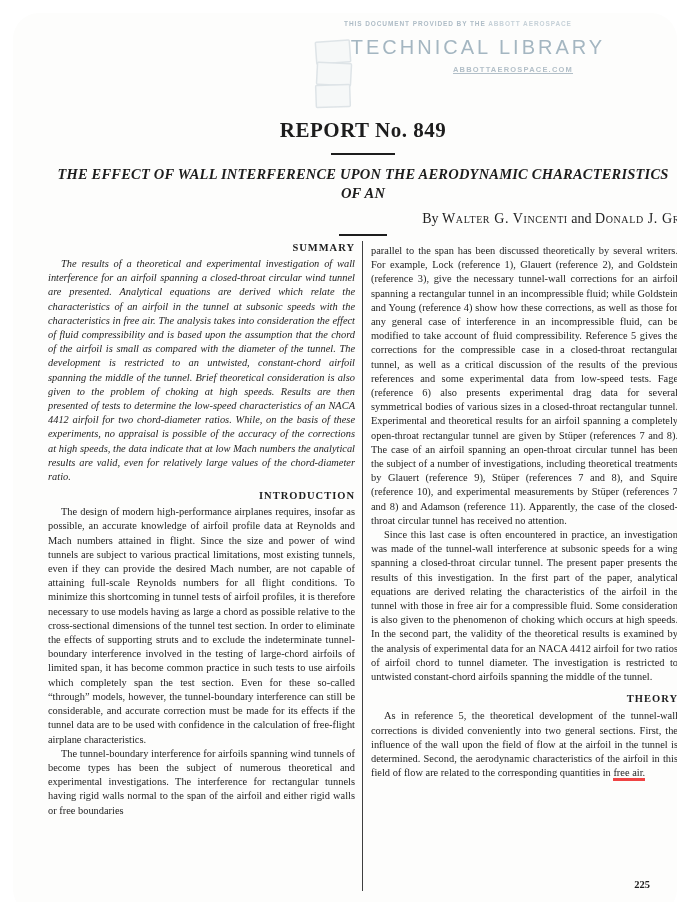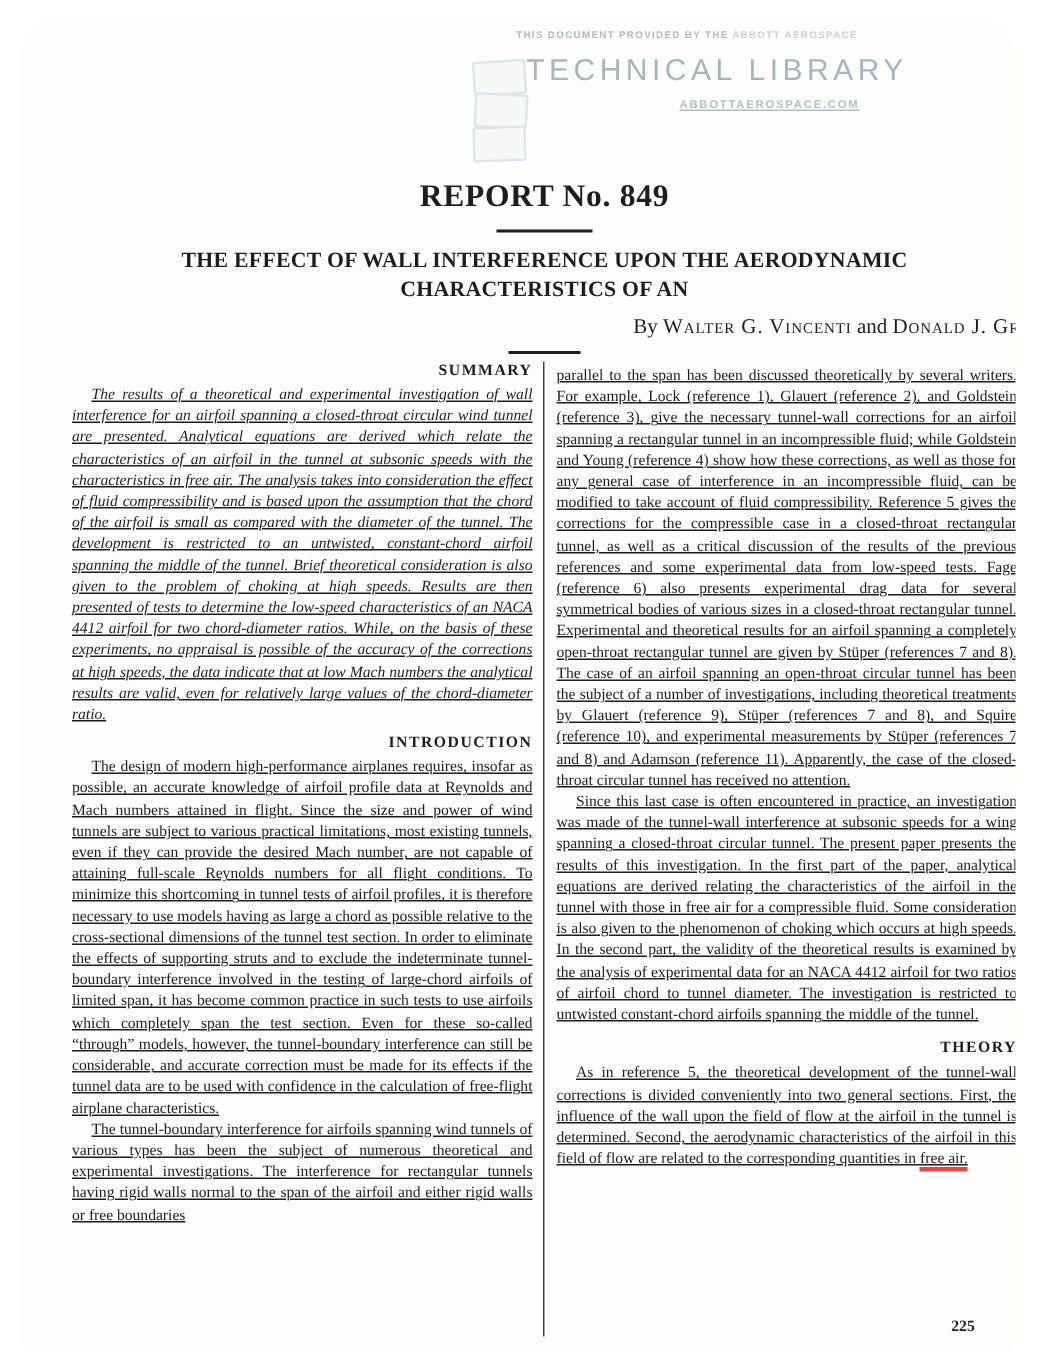--- a/index.html
+++ b/index.html
@@ -18,32 +18,32 @@
               font-size:20px; letter-spacing:3px; color:#a4b6c1; font-weight:normal; white-space:nowrap; }
   .wm-line3 { position:absolute; top:52px; left:425px; width:150px; text-align:center;
               font-size:7.5px; letter-spacing:1.2px; color:#b2bfc8; white-space:nowrap;text-decoration:underline; }
   .wm-logo { position:absolute; top:20px; left:297px; width:50px; height:80px; opacity:0.45; }
 
   
   .report-number { position:absolute; top:105px; left:0; width:700px; text-align:center;
                    font-size:21px; font-weight:bold; letter-spacing:0.5px; }
   .title-rule { position:absolute; top:140px; left:318px; width:64px; height:2px; background:#1d1d1d; }
   .report-title { position:absolute; top:152px; left:40px; width:620px; text-align:center;
-                  font-size:14.5px; font-weight:bold; line-height:19px; letter-spacing:0.2px; }
+                  font-size:14.5px; font-weight:bold; line-height:19px; letter-spacing:0.2px;font-style:italic; }
   .byline { position:absolute; top:198px; left:0; width:700px; text-align:right; font-size:14px; }
   .byline .sc { font-variant:small-caps; letter-spacing:0.6px; }
   .byline-rule { position:absolute; top:221px; left:326px; width:48px; height:1.5px; background:#1d1d1d; }
 
   
   .col-divider { position:absolute; left:349px; top:228px; width:1px; height:650px; background:#3f3f3f; }
   .col-left  { position:absolute; top:229px; left:35px;  width:307px; }
   .col-right { position:absolute; top:231px; left:358px; width:307px; }
 
   .body-text { font-size:10.4px; line-height:14.2px; text-align:justify; }
-  p { margin:0;text-decoration:underline; }
+  p { margin:0; }
   .indent { text-indent:13px; }
   .summary { font-style:italic; }
   .section-heading { text-align:right; font-size:10.5px; font-weight:bold;
                      letter-spacing:1px; margin:0 0 4px 0; }
   .mt { margin-top:6px; }
   .theory-h { margin-top:9px; margin-bottom:5px; }
   .free-air-underline { border-bottom:3px solid #ef4444; }
 
   .page-number { position:absolute; top:866px; left:595px; width:68px; text-align:center;
                  font-size:10.5px; font-weight:bold; }
@@ -75,21 +75,21 @@
   </div>
   <div class="byline-rule"></div>
 
   <div class="col-divider"></div>
 
   <div class="col-left">
     <h3 class="section-heading">SUMMARY</h3>
     <p class="body-text summary indent">The results of a theoretical and experimental investigation of wall interference for an airfoil spanning a closed-throat circular wind tunnel are presented. Analytical equations are derived which relate the characteristics of an airfoil in the tunnel at subsonic speeds with the characteristics in free air. The analysis takes into consideration the effect of fluid compressibility and is based upon the assumption that the chord of the airfoil is small as compared with the diameter of the tunnel. The development is restricted to an untwisted, constant-chord airfoil spanning the middle of the tunnel. Brief theoretical consideration is also given to the problem of choking at high speeds. Results are then presented of tests to determine the low-speed characteristics of an NACA 4412 airfoil for two chord-diameter ratios. While, on the basis of these experiments, no appraisal is possible of the accuracy of the corrections at high speeds, the data indicate that at low Mach numbers the analytical results are valid, even for relatively large values of the chord-diameter ratio.</p>
     <h3 class="section-heading mt">INTRODUCTION</h3>
     <p class="body-text indent">The design of modern high-performance airplanes requires, insofar as possible, an accurate knowledge of airfoil profile data at Reynolds and Mach numbers attained in flight. Since the size and power of wind tunnels are subject to various practical limitations, most existing tunnels, even if they can provide the desired Mach number, are not capable of attaining full-scale Reynolds numbers for all flight conditions. To minimize this shortcoming in tunnel tests of airfoil profiles, it is therefore necessary to use models having as large a chord as possible relative to the cross-sectional dimensions of the tunnel test section. In order to eliminate the effects of supporting struts and to exclude the indeterminate tunnel-boundary interference involved in the testing of large-chord airfoils of limited span, it has become common practice in such tests to use airfoils which completely span the test section. Even for these so-called “through” models, however, the tunnel-boundary interference can still be considerable, and accurate correction must be made for its effects if the tunnel data are to be used with confidence in the calculation of free-flight airplane characteristics.</p>
-    <p class="body-text indent">The tunnel-boundary interference for airfoils spanning wind tunnels of various types has been the subject of numerous theoretical and experimental investigations. The interference for rectangular tunnels having rigid walls normal to the span of the airfoil and either rigid walls or free boundaries</p>
+    <p class="body-text indent">The tunnel-boundary interference for airfoils spanning wind tunnels of become types has been the subject of numerous theoretical and experimental investigations. The interference for rectangular tunnels having rigid walls normal to the span of the airfoil and either rigid walls or free boundaries</p>
   </div>
 
   <div class="col-right">
     <p class="body-text">parallel to the span has been discussed theoretically by several writers. For example, Lock (reference 1), Glauert (reference 2), and Goldstein (reference 3), give the necessary tunnel-wall corrections for an airfoil spanning a rectangular tunnel in an incompressible fluid; while Goldstein and Young (reference 4) show how these corrections, as well as those for any general case of interference in an incompressible fluid, can be modified to take account of fluid compressibility. Reference 5 gives the corrections for the compressible case in a closed-throat rectangular tunnel, as well as a critical discussion of the results of the previous references and some experimental data from low-speed tests. Fage (reference 6) also presents experimental drag data for several symmetrical bodies of various sizes in a closed-throat rectangular tunnel. Experimental and theoretical results for an airfoil spanning a completely open-throat rectangular tunnel are given by Stüper (references 7 and 8). The case of an airfoil spanning an open-throat circular tunnel has been the subject of a number of investigations, including theoretical treatments by Glauert (reference 9), Stüper (references 7 and 8), and Squire (reference 10), and experimental measurements by Stüper (references 7 and 8) and Adamson (reference 11). Apparently, the case of the closed-throat circular tunnel has received no attention.</p>
     <p class="body-text indent">Since this last case is often encountered in practice, an investigation was made of the tunnel-wall interference at subsonic speeds for a wing spanning a closed-throat circular tunnel. The present paper presents the results of this investigation. In the first part of the paper, analytical equations are derived relating the characteristics of the airfoil in the tunnel with those in free air for a compressible fluid. Some consideration is also given to the phenomenon of choking which occurs at high speeds. In the second part, the validity of the theoretical results is examined by the analysis of experimental data for an NACA 4412 airfoil for two ratios of airfoil chord to tunnel diameter. The investigation is restricted to untwisted constant-chord airfoils spanning the middle of the tunnel.</p>
     <h3 class="section-heading theory-h">THEORY</h3>
     <p class="body-text indent"><span>As in reference 5, the theoretical development of the tunnel-wall corrections is divided conveniently into two general sections. First, the influence of the wall upon the field of flow at the airfoil in the tunnel is determined. Second, the aerodynamic characteristics of the airfoil in this field of flow are related to the corresponding quantities in</span> <span class="free-air-underline">free air.</span></p>
   </div>
 
   <div class="page-number">225</div>

